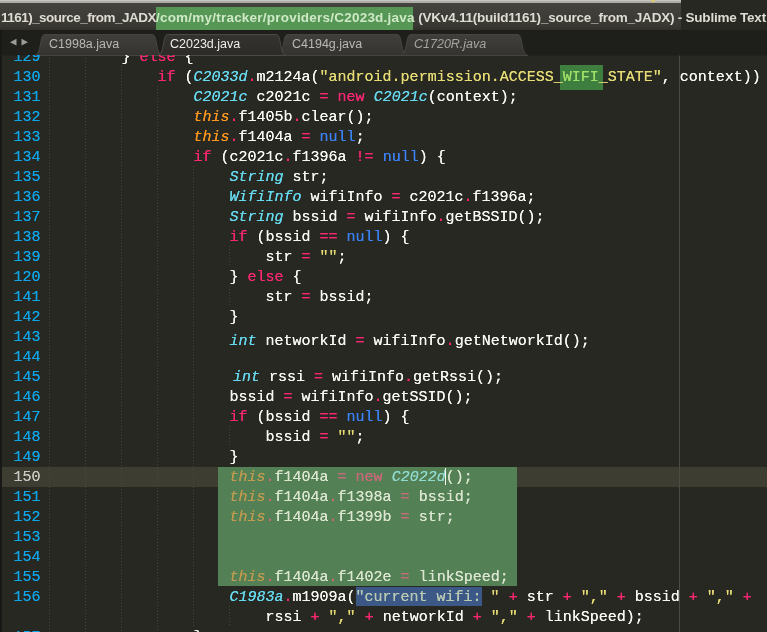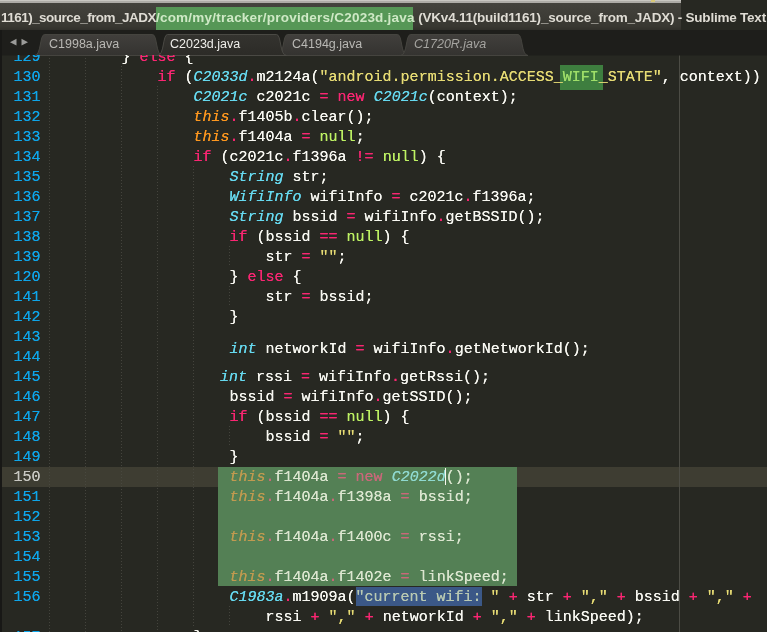--- a/index.html
+++ b/index.html
@@ -24,21 +24,21 @@
 #codeinner { position:absolute; left:0; top:-55px; width:767px; height:632px; }
 .code, .gut { position:absolute; height:20px; line-height:20px; font-size:15px;
   white-space:pre; padding-top:0; transform:translateY(2.4px);
   text-shadow:0 0 0.6px currentColor; }
 .code { color:#f8f8f2;text-align:center; }
 .gut { left:0; width:40.5px; text-align:right; color:#0ea5e9; }
 .gut.cur { color:#c8c8c2; }
 .p { color:#f92672; }
 .c { color:#66d9ef; font-style:italic; }
 .o { color:#fd971f; font-style:italic; }
-.u { color:#bef264; }
+.u { color:#3b82f6; }
 .y { color:#e6db74; }
 .w { color:#f8f8f2; }
 .g { color:#9fdf69; }
 .p2 { color:#c9687a; }
 .c2 { color:#8fd9cf; font-style:italic; }
 .o2 { color:#c09a50; font-style:italic; }
 .w2 { color:#dce6d0; }
 .sl { color:#b9c9b2; }
 .ann { position:absolute; z-index:2; }
 
@@ -96,38 +96,38 @@
 <div class="gut num" style="top:246px">139</div>
         <div class="code" style="top:246px;left:49.5px">&nbsp;&nbsp;&nbsp;&nbsp;&nbsp;&nbsp;&nbsp;&nbsp;&nbsp;&nbsp;&nbsp;&nbsp;&nbsp;&nbsp;&nbsp;&nbsp;&nbsp;&nbsp;&nbsp;&nbsp;&nbsp;&nbsp;&nbsp;&nbsp;<span class="w">str </span><span class="p">=</span><span class="w"> </span><span class="y">""</span><span class="w">;</span></div>
 <div class="gut num" style="top:266px">120</div>
         <div class="code" style="top:266px;left:49.5px">&nbsp;&nbsp;&nbsp;&nbsp;&nbsp;&nbsp;&nbsp;&nbsp;&nbsp;&nbsp;&nbsp;&nbsp;&nbsp;&nbsp;&nbsp;&nbsp;&nbsp;&nbsp;&nbsp;&nbsp;<span class="w">} </span><span class="p">else</span><span class="w"> {</span></div>
 <div class="gut num" style="top:286px">141</div>
         <div class="code" style="top:286px;left:49.5px">&nbsp;&nbsp;&nbsp;&nbsp;&nbsp;&nbsp;&nbsp;&nbsp;&nbsp;&nbsp;&nbsp;&nbsp;&nbsp;&nbsp;&nbsp;&nbsp;&nbsp;&nbsp;&nbsp;&nbsp;&nbsp;&nbsp;&nbsp;&nbsp;<span class="w">str </span><span class="p">=</span><span class="w"> bssid;</span></div>
 <div class="gut num" style="top:306px">142</div>
         <div class="code" style="top:306px;left:49.5px">&nbsp;&nbsp;&nbsp;&nbsp;&nbsp;&nbsp;&nbsp;&nbsp;&nbsp;&nbsp;&nbsp;&nbsp;&nbsp;&nbsp;&nbsp;&nbsp;&nbsp;&nbsp;&nbsp;&nbsp;<span class="w">}</span></div>
 <div class="gut num" style="top:326px">143</div>
 <div class="gut num" style="top:346px">144</div>
-        <div class="code" style="top:338px;left:49.5px">&nbsp;&nbsp;&nbsp;&nbsp;&nbsp;&nbsp;&nbsp;&nbsp;&nbsp;&nbsp;&nbsp;&nbsp;&nbsp;&nbsp;&nbsp;&nbsp;&nbsp;&nbsp;&nbsp;&nbsp;<span class="c">int</span><span class="w"> networkId </span><span class="p">=</span><span class="w"> wifiInfo</span><span class="p">.</span><span class="w">getNetworkId();</span></div>
+        <div class="code" style="top:330px;left:49.5px">&nbsp;&nbsp;&nbsp;&nbsp;&nbsp;&nbsp;&nbsp;&nbsp;&nbsp;&nbsp;&nbsp;&nbsp;&nbsp;&nbsp;&nbsp;&nbsp;&nbsp;&nbsp;&nbsp;&nbsp;<span class="c">int</span><span class="w"> networkId </span><span class="p">=</span><span class="w"> wifiInfo</span><span class="p">.</span><span class="w">getNetworkId();</span></div>
 <div class="gut num" style="top:366px">145</div>
-        <div class="code" style="top:366px;left:40px">&nbsp;&nbsp;&nbsp;&nbsp;&nbsp;&nbsp;&nbsp;&nbsp;&nbsp;&nbsp;&nbsp;&nbsp;&nbsp;&nbsp;&nbsp;&nbsp;&nbsp;&nbsp;&nbsp;&nbsp;<span class="c">int</span><span class="w"> rssi </span><span class="p">=</span><span class="w"> wifiInfo</span><span class="p">.</span><span class="w">getRssi();</span></div>
+        <div class="code" style="top:366px;left:53px">&nbsp;&nbsp;&nbsp;&nbsp;&nbsp;&nbsp;&nbsp;&nbsp;&nbsp;&nbsp;&nbsp;&nbsp;&nbsp;&nbsp;&nbsp;&nbsp;&nbsp;&nbsp;&nbsp;&nbsp;<span class="c">int</span><span class="w"> rssi </span><span class="p">=</span><span class="w"> wifiInfo</span><span class="p">.</span><span class="w">getRssi();</span></div>
 <div class="gut num" style="top:386px">146</div>
         <div class="code" style="top:386px;left:49.5px">&nbsp;&nbsp;&nbsp;&nbsp;&nbsp;&nbsp;&nbsp;&nbsp;&nbsp;&nbsp;&nbsp;&nbsp;&nbsp;&nbsp;&nbsp;&nbsp;&nbsp;&nbsp;&nbsp;&nbsp;<span class="w">bssid </span><span class="p">=</span><span class="w"> wifiInfo</span><span class="p">.</span><span class="w">getSSID();</span></div>
 <div class="gut num" style="top:406px">147</div>
         <div class="code" style="top:406px;left:49.5px">&nbsp;&nbsp;&nbsp;&nbsp;&nbsp;&nbsp;&nbsp;&nbsp;&nbsp;&nbsp;&nbsp;&nbsp;&nbsp;&nbsp;&nbsp;&nbsp;&nbsp;&nbsp;&nbsp;&nbsp;<span class="p">if</span><span class="w"> (bssid </span><span class="p">==</span><span class="w"> </span><span class="u">null</span><span class="w">) {</span></div>
 <div class="gut num" style="top:426px">148</div>
         <div class="code" style="top:426px;left:49.5px">&nbsp;&nbsp;&nbsp;&nbsp;&nbsp;&nbsp;&nbsp;&nbsp;&nbsp;&nbsp;&nbsp;&nbsp;&nbsp;&nbsp;&nbsp;&nbsp;&nbsp;&nbsp;&nbsp;&nbsp;&nbsp;&nbsp;&nbsp;&nbsp;<span class="w">bssid </span><span class="p">=</span><span class="w"> </span><span class="y">""</span><span class="w">;</span></div>
 <div class="gut num" style="top:446px">149</div>
         <div class="code" style="top:446px;left:49.5px">&nbsp;&nbsp;&nbsp;&nbsp;&nbsp;&nbsp;&nbsp;&nbsp;&nbsp;&nbsp;&nbsp;&nbsp;&nbsp;&nbsp;&nbsp;&nbsp;&nbsp;&nbsp;&nbsp;&nbsp;<span class="w">}</span></div>
 <div class="gut num cur" style="top:466px">150</div>
         <div class="code" style="top:466px;left:49.5px">&nbsp;&nbsp;&nbsp;&nbsp;&nbsp;&nbsp;&nbsp;&nbsp;&nbsp;&nbsp;&nbsp;&nbsp;&nbsp;&nbsp;&nbsp;&nbsp;&nbsp;&nbsp;&nbsp;&nbsp;<span class="o2">this</span><span class="p2">.</span><span class="w2">f1404a </span><span class="p2">=</span><span class="w2"> </span><span class="p2">new</span><span class="w2"> </span><span class="c2">C2022d</span><span class="w2">();</span></div>
 <div class="gut num" style="top:486px">151</div>
         <div class="code" style="top:486px;left:49.5px">&nbsp;&nbsp;&nbsp;&nbsp;&nbsp;&nbsp;&nbsp;&nbsp;&nbsp;&nbsp;&nbsp;&nbsp;&nbsp;&nbsp;&nbsp;&nbsp;&nbsp;&nbsp;&nbsp;&nbsp;<span class="o2">this</span><span class="p2">.</span><span class="w2">f1404a</span><span class="p2">.</span><span class="w2">f1398a </span><span class="p2">=</span><span class="w2"> bssid;</span></div>
 <div class="gut num" style="top:506px">152</div>
+        <div class="code" style="top:506px;left:49.5px">&nbsp;&nbsp;&nbsp;&nbsp;&nbsp;&nbsp;&nbsp;&nbsp;&nbsp;&nbsp;&nbsp;&nbsp;&nbsp;&nbsp;&nbsp;&nbsp;&nbsp;&nbsp;&nbsp;&nbsp;<span class="o2">this</span><span class="p2">.</span><span class="w2">f1404a</span><span class="p2">.</span><span class="w2">f1399b </span><span class="p2">=</span><span class="w2"> str;</span></div>
 <div class="gut num" style="top:526px">153</div>
-        <div class="code" style="top:526px;left:49.5px">&nbsp;&nbsp;&nbsp;&nbsp;&nbsp;&nbsp;&nbsp;&nbsp;&nbsp;&nbsp;&nbsp;&nbsp;&nbsp;&nbsp;&nbsp;&nbsp;&nbsp;&nbsp;&nbsp;&nbsp;<span class="o2">this</span><span class="p2">.</span><span class="w2">f1404a</span><span class="p2">.</span><span class="w2">f1400c </span><span class="p2">=</span><span class="w2"> rssi;</span></div>
 <div class="gut num" style="top:546px">154</div>
 <div class="gut num" style="top:566px">155</div>
         <div class="code" style="top:566px;left:49.5px">&nbsp;&nbsp;&nbsp;&nbsp;&nbsp;&nbsp;&nbsp;&nbsp;&nbsp;&nbsp;&nbsp;&nbsp;&nbsp;&nbsp;&nbsp;&nbsp;&nbsp;&nbsp;&nbsp;&nbsp;<span class="o2">this</span><span class="p2">.</span><span class="w2">f1404a</span><span class="p2">.</span><span class="w2">f1402e </span><span class="p2">=</span><span class="w2"> linkSpeed;</span></div>
 <div class="gut num" style="top:586px">156</div>
         <div class="code" style="top:586px;left:49.5px">&nbsp;&nbsp;&nbsp;&nbsp;&nbsp;&nbsp;&nbsp;&nbsp;&nbsp;&nbsp;&nbsp;&nbsp;&nbsp;&nbsp;&nbsp;&nbsp;&nbsp;&nbsp;&nbsp;&nbsp;<span class="c">C1983a</span><span class="p">.</span><span class="w">m1909a(</span><span class="sl">"current wifi:</span><span class="y"> "</span><span class="w"> </span><span class="p">+</span><span class="w"> str </span><span class="p">+</span><span class="w"> </span><span class="y">","</span><span class="w"> </span><span class="p">+</span><span class="w"> bssid </span><span class="p">+</span><span class="w"> </span><span class="y">","</span><span class="w"> </span><span class="p">+</span></div>
 <div class="gut num" style="top:626px">157</div>
         <div class="code" style="top:626px;left:49.5px">&nbsp;&nbsp;&nbsp;&nbsp;&nbsp;&nbsp;&nbsp;&nbsp;&nbsp;&nbsp;&nbsp;&nbsp;&nbsp;&nbsp;&nbsp;&nbsp;<span class="w">}</span></div>
 <div class="code" style="top:606px;left:49.5px">&nbsp;&nbsp;&nbsp;&nbsp;&nbsp;&nbsp;&nbsp;&nbsp;&nbsp;&nbsp;&nbsp;&nbsp;&nbsp;&nbsp;&nbsp;&nbsp;&nbsp;&nbsp;&nbsp;&nbsp;&nbsp;&nbsp;&nbsp;&nbsp;<span class="w">rssi </span><span class="p">+</span><span class="w"> </span><span class="y">","</span><span class="w"> </span><span class="p">+</span><span class="w"> networkId </span><span class="p">+</span><span class="w"> </span><span class="y">","</span><span class="w"> </span><span class="p">+</span><span class="w"> linkSpeed);</span></div>
   </div>
     </div>

